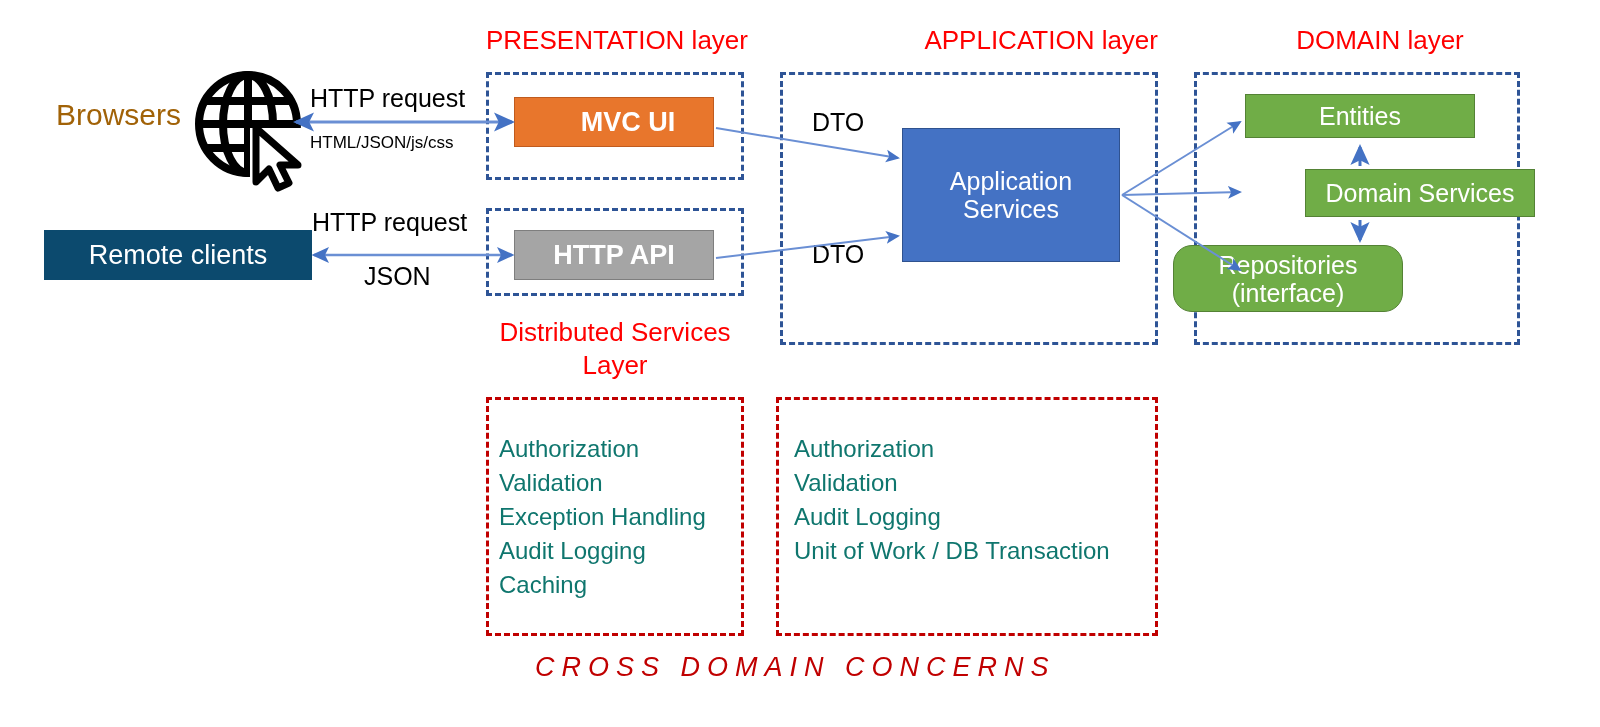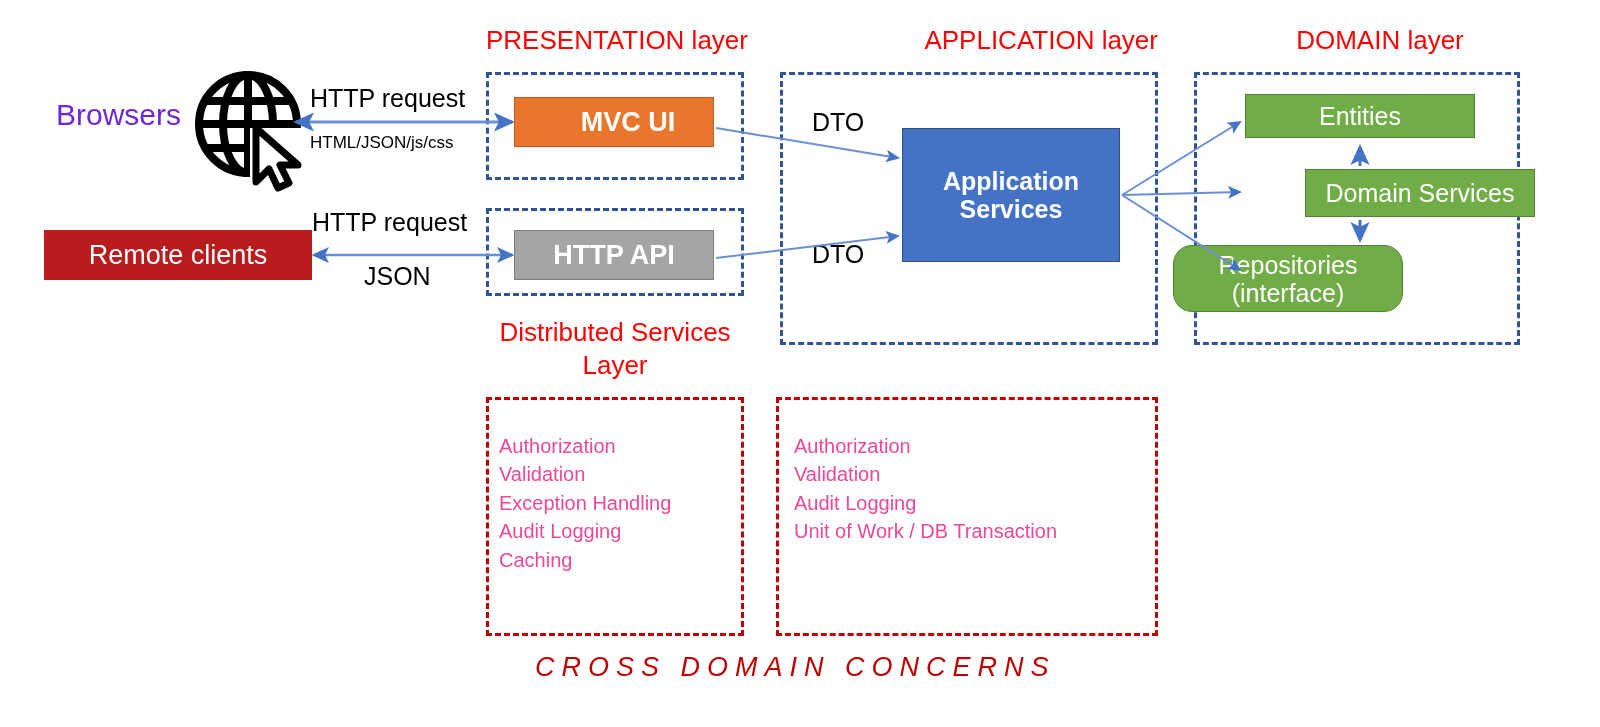--- a/index.html
+++ b/index.html
@@ -58,55 +58,55 @@
   }
   .node-api {
     background: #A5A5A5;
     border: 1px solid #7E7E7E;
     font-weight: bold;
     font-size: 27px;
   }
   .node-app {
     background: #4472C4;
     border: 1px solid #2F528F;
-    font-weight: bold;
+    font-weight: normal;
     font-size: 25px;
     text-align: right;
   }
   .node-green {
     background: #70AD47;
     border: 1px solid #548235;
     font-weight: normal;
     font-size: 25px;
   }
   .node-black {
-    background: #b91c1c;
+    background: #0c4a6e;
     border: none;
     font-weight: normal;
     font-size: 27px;
   }
 
   
   .edge-label {
     color: #000000;
     white-space: nowrap;
   }
   .edge-label.big { font-size: 25px; }
   .edge-label.small { font-size: 17px; }
 
   .browsers-label {
-    color: #6d28d9;
+    color: #a16207;
     font-size: 30px;
     white-space: nowrap;
   }
 
   
   .ccc-list {
-    color: #ec4899;
-    font-size: 20px;
+    color: #0f766e;
+    font-size: 24px;
     line-height: 1.42;
     white-space: nowrap;
   }
   .ccc-footer {
     color: #C00000;
     font-size: 27px;
     font-style: italic;
     font-weight: normal;
     letter-spacing: 7px;
     white-space: nowrap;

